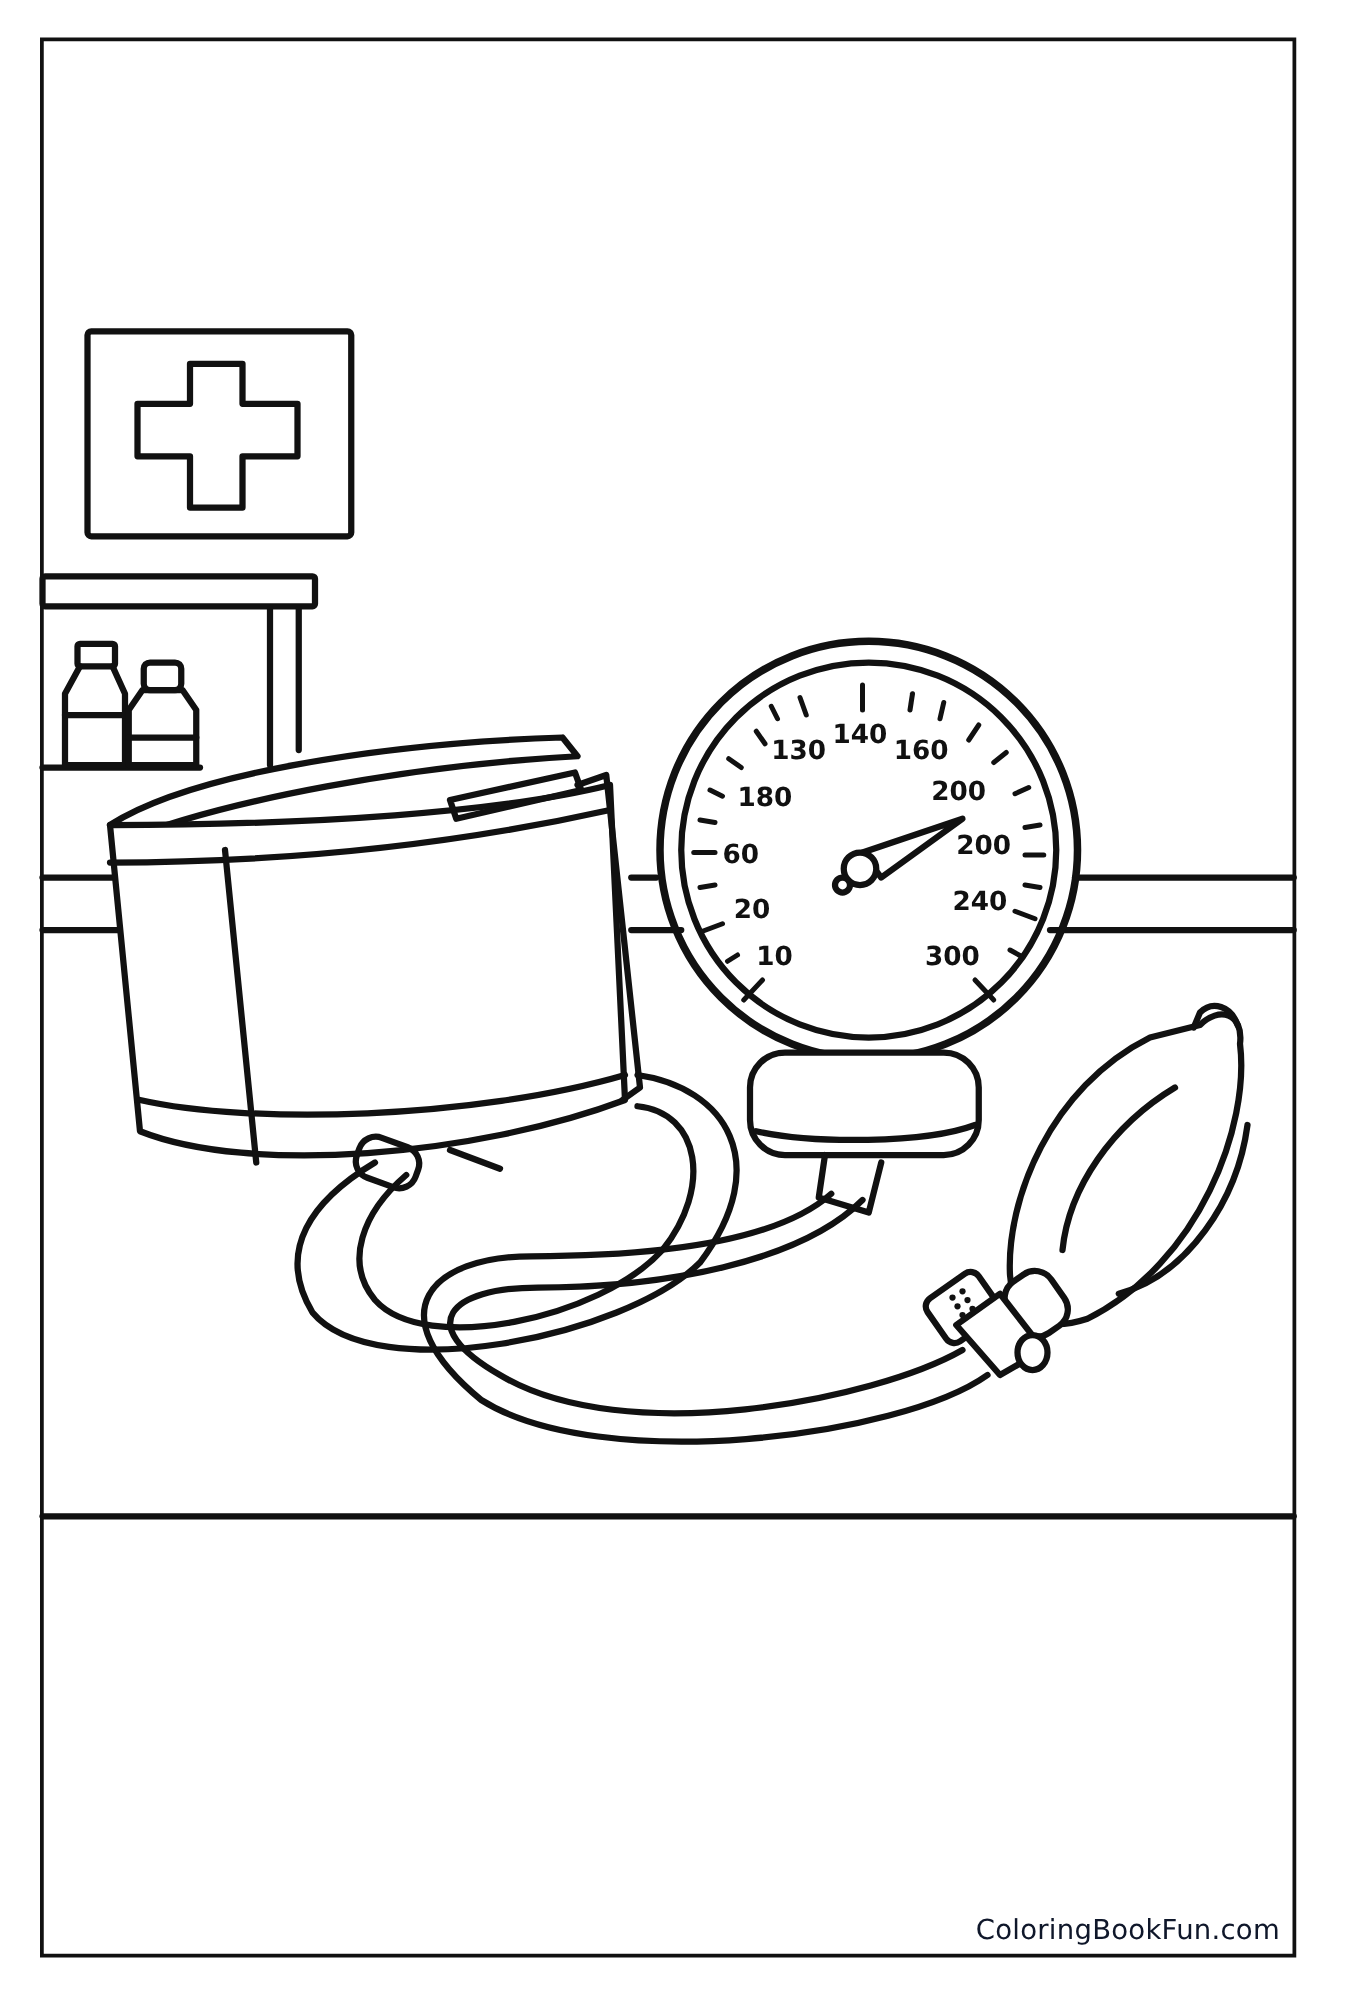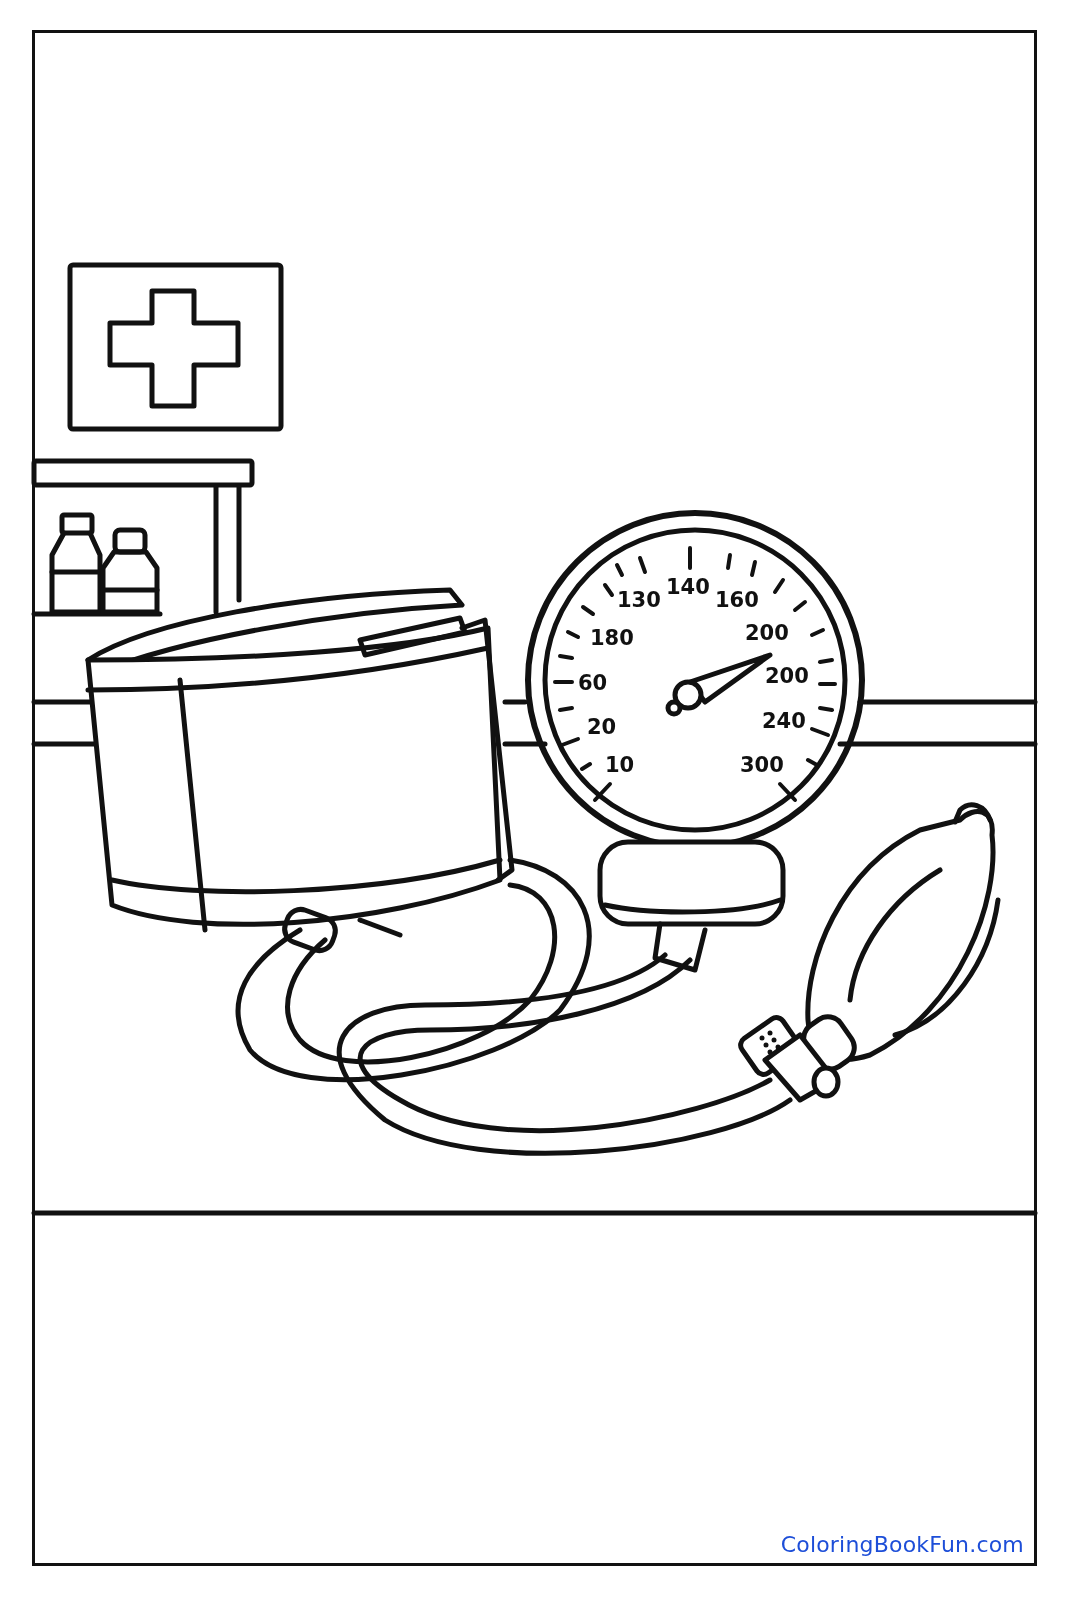--- a/index.html
+++ b/index.html
@@ -1,20 +1,20 @@
 <!DOCTYPE html>
 <html><head>
 <meta charset="utf-8">
 <style>
   html, body { margin:0; padding:0; background:#ffffff; }
   body { width:1090px; height:1602px; position:relative; overflow:hidden; font-family:"DejaVu Sans", sans-serif; }
   .page { position:absolute; left:0; top:0; width:1090px; height:1602px; }
   .frame { position:absolute; left:32px; top:30px; width:1005px; height:1536px; border:3px solid #111; box-sizing:border-box; }
   svg.art { position:absolute; left:0; top:0; }
-  .watermark { position:absolute; right:66px; top:1532px; font-family:"DejaVu Sans", sans-serif; font-size:22px; color:#1d4ed8; letter-spacing:0.2px; }
+  .watermark { position:absolute; right:66px; top:1532px; font-family:"DejaVu Sans", sans-serif; font-size:22px; color:#0f172a; letter-spacing:0.2px; }
   .gauge-num { font-family:"DejaVu Sans", sans-serif; font-weight:bold; font-size:21px; fill:#111; }
 </style>
 </head>
 <body>
 
 <div class="page">
   <div class="frame"></div>
 
   <svg class="art" width="1090" height="1602" viewBox="0 0 1090 1602" fill="none" stroke="#111" stroke-width="5" stroke-linejoin="round" stroke-linecap="round">
 

